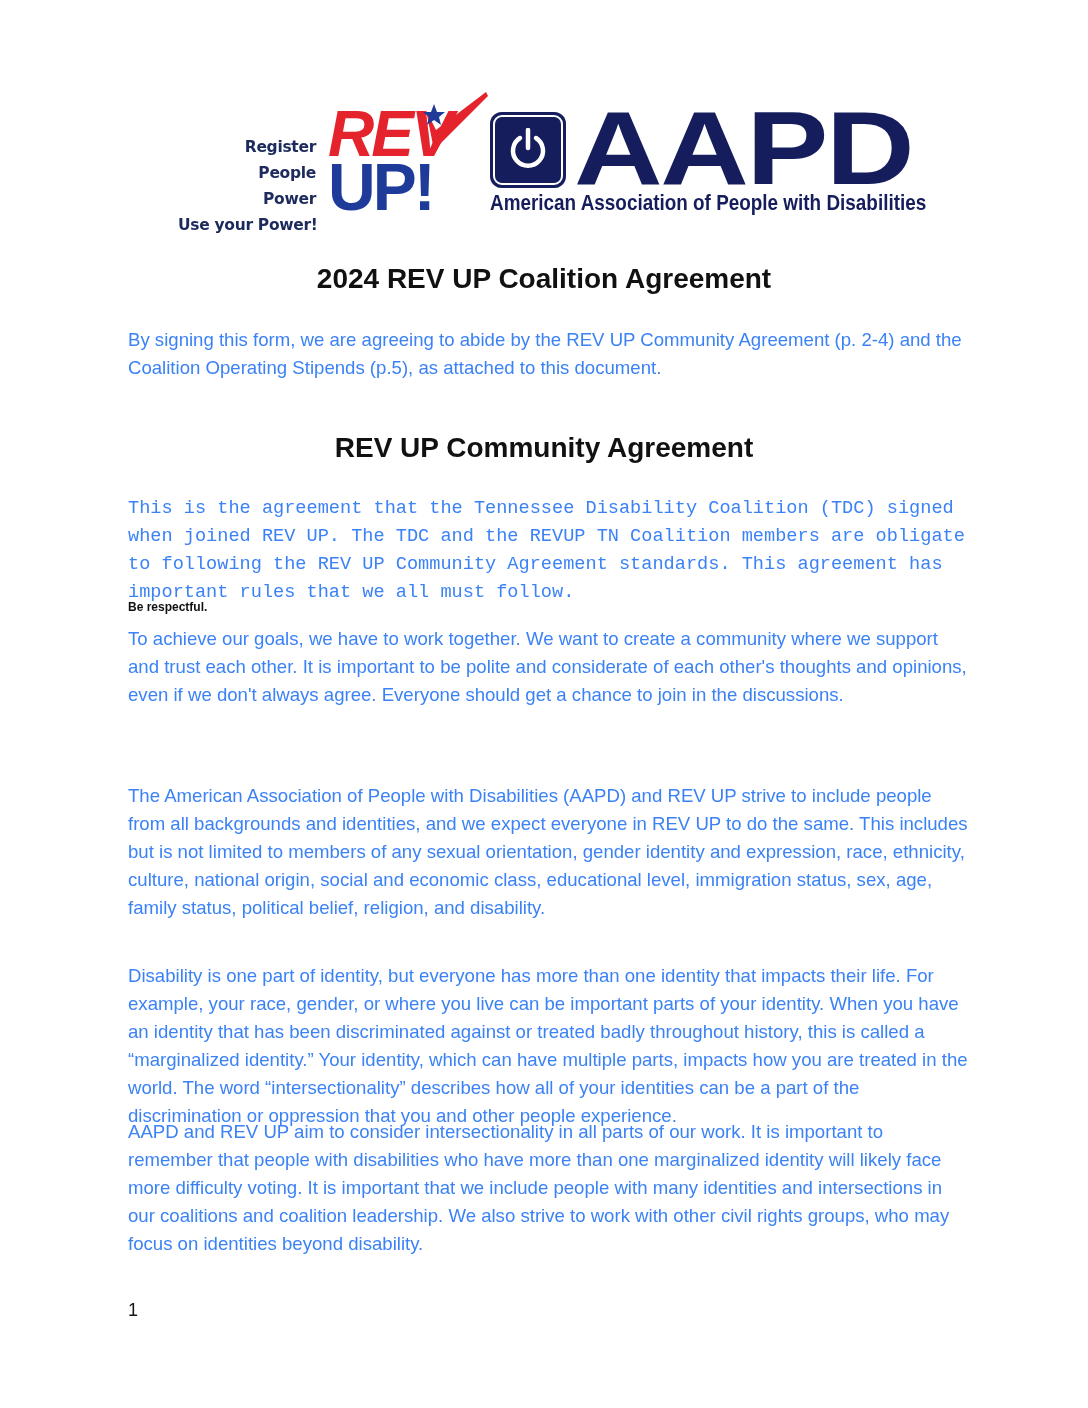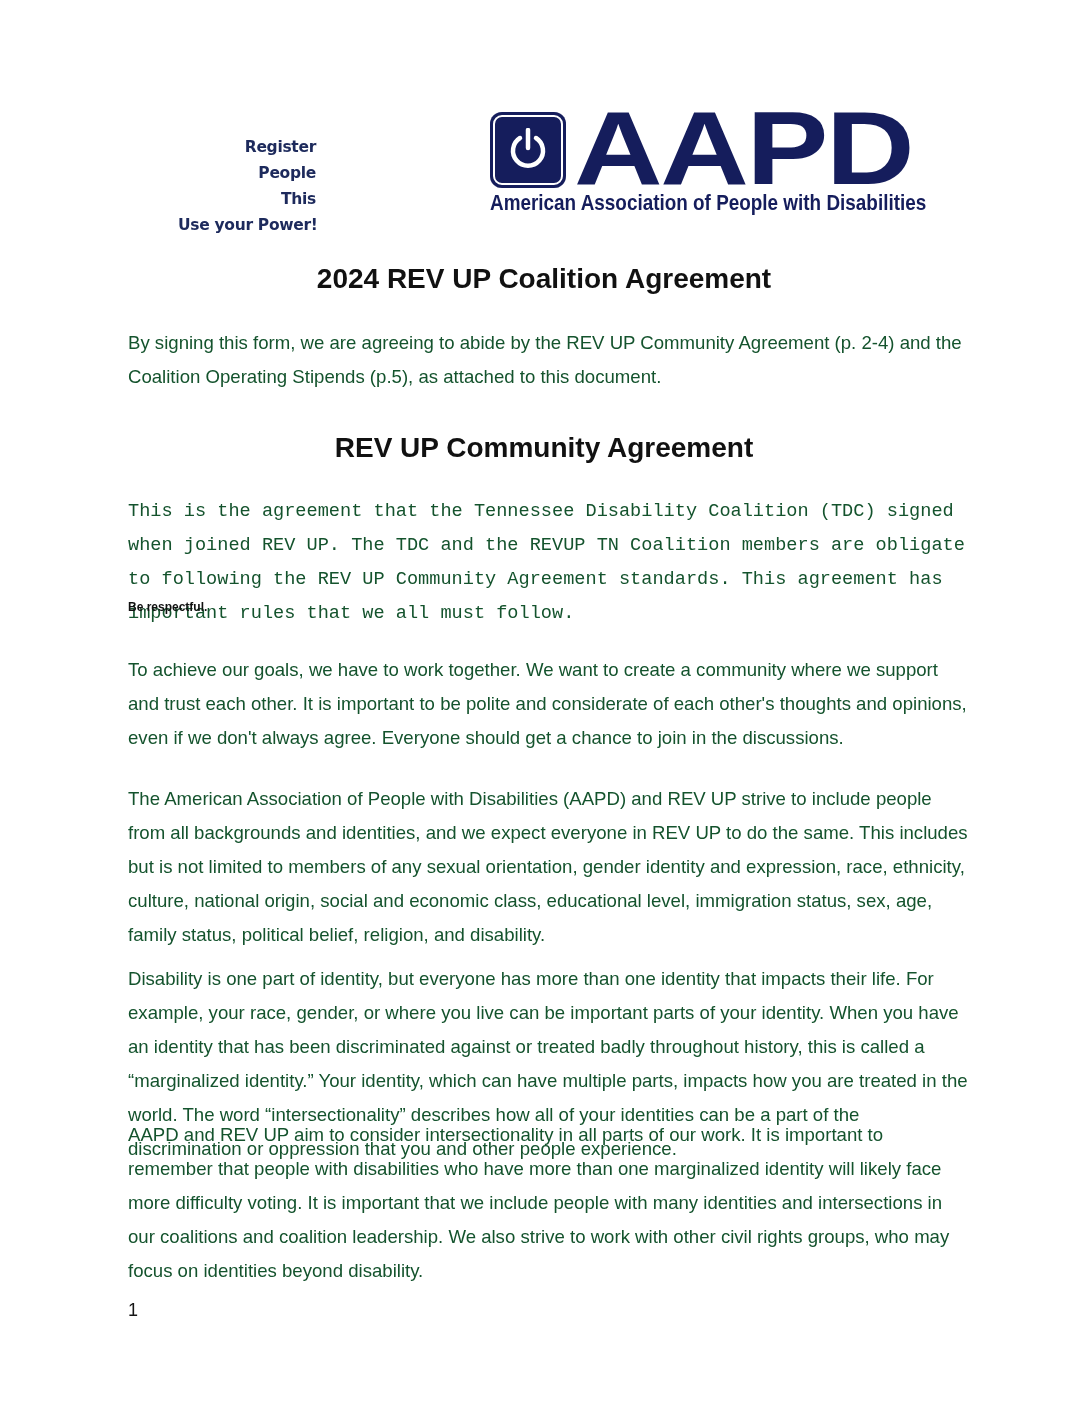--- a/index.html
+++ b/index.html
@@ -25,39 +25,47 @@
                  font-weight: bold; font-size: 104px; line-height: 100px; color: #151d5c;
                  letter-spacing: -2px; transform: scaleX(1.18); transform-origin: left top; }
     .aapd-sub { position: absolute; left: 2px; top: 84px; font-family: "Liberation Sans", sans-serif;
                 font-weight: bold; font-size: 22.5px; color: #151d5c; white-space: nowrap;
                 transform: scaleX(0.84); transform-origin: left top; letter-spacing: 0px; }
     h1, h2 { position: absolute; left: 0; width: 1088px; text-align: center; margin: 0;
              font-family: "Liberation Sans", sans-serif; font-weight: bold; font-size: 28px; color: #111; }
     h1 { top: 263px; }
     h2 { top: 432px; }
     .para { position: absolute; left: 128px; width: 840px; margin: 0; font-size: 18.6px;
-            line-height: 34px; color: #14532d; }
+            line-height: 28px; color: #3b82f6; }
     .p-intro { top: 326px; }
     .p-tdc { top: 495px; font-family: Liberation Mono, monospace; }
     .subhead { position: absolute; left: 128px; top: 600px; margin: 0; font-weight: bold; font-size: 12px; color: #111; }
-    .p1 { top: 653px; }
+    .p1 { top: 625px; }
     .p2 { top: 782px; }
     .p3 { top: 937px; margin-top: 25px; }
     .p4 { top: 1118px; }
     .page-num { position: absolute; left: 128px; top: 1300px; font-size: 18px; color: #151515; }
   </style>
 </head>
 <body>
 
 <div class="logo-bar">
   <div class="tagline">
     <div>Register</div>
     <div>People</div>
-    <div>This</div>
+    <div>Power</div>
     <div>Use your Power!</div>
+  </div>
+  <div class="revup">
+    <div class="rev">REV</div>
+    <div class="up">UP!</div>
+    <svg width="165" height="80" viewBox="0 0 165 80">
+      <polygon points="100,18 110,38 160,0 162,4 108,58" fill="#e5232c"></polygon>
+      <polygon points="108,12 111,20 119,20 113,25 115,33 108,28 101,33 103,25 97,20 105,20" fill="#1f3b9a"></polygon>
+    </svg>
   </div>
   <div class="aapd">
     <div class="power-box">
       <svg width="40" height="44" viewBox="0 0 40 44">
         <path d="M12 10 A15 15 0 1 0 28 10" fill="none" stroke="#ffffff" stroke-width="4.5" stroke-linecap="round"></path>
         <line x1="20" y1="2" x2="20" y2="20" stroke="#ffffff" stroke-width="4.5" stroke-linecap="round"></line>
       </svg>
     </div>
     <div class="aapd-word">AAPD</div>
     <div class="aapd-sub">American Association of People with Disabilities</div>

